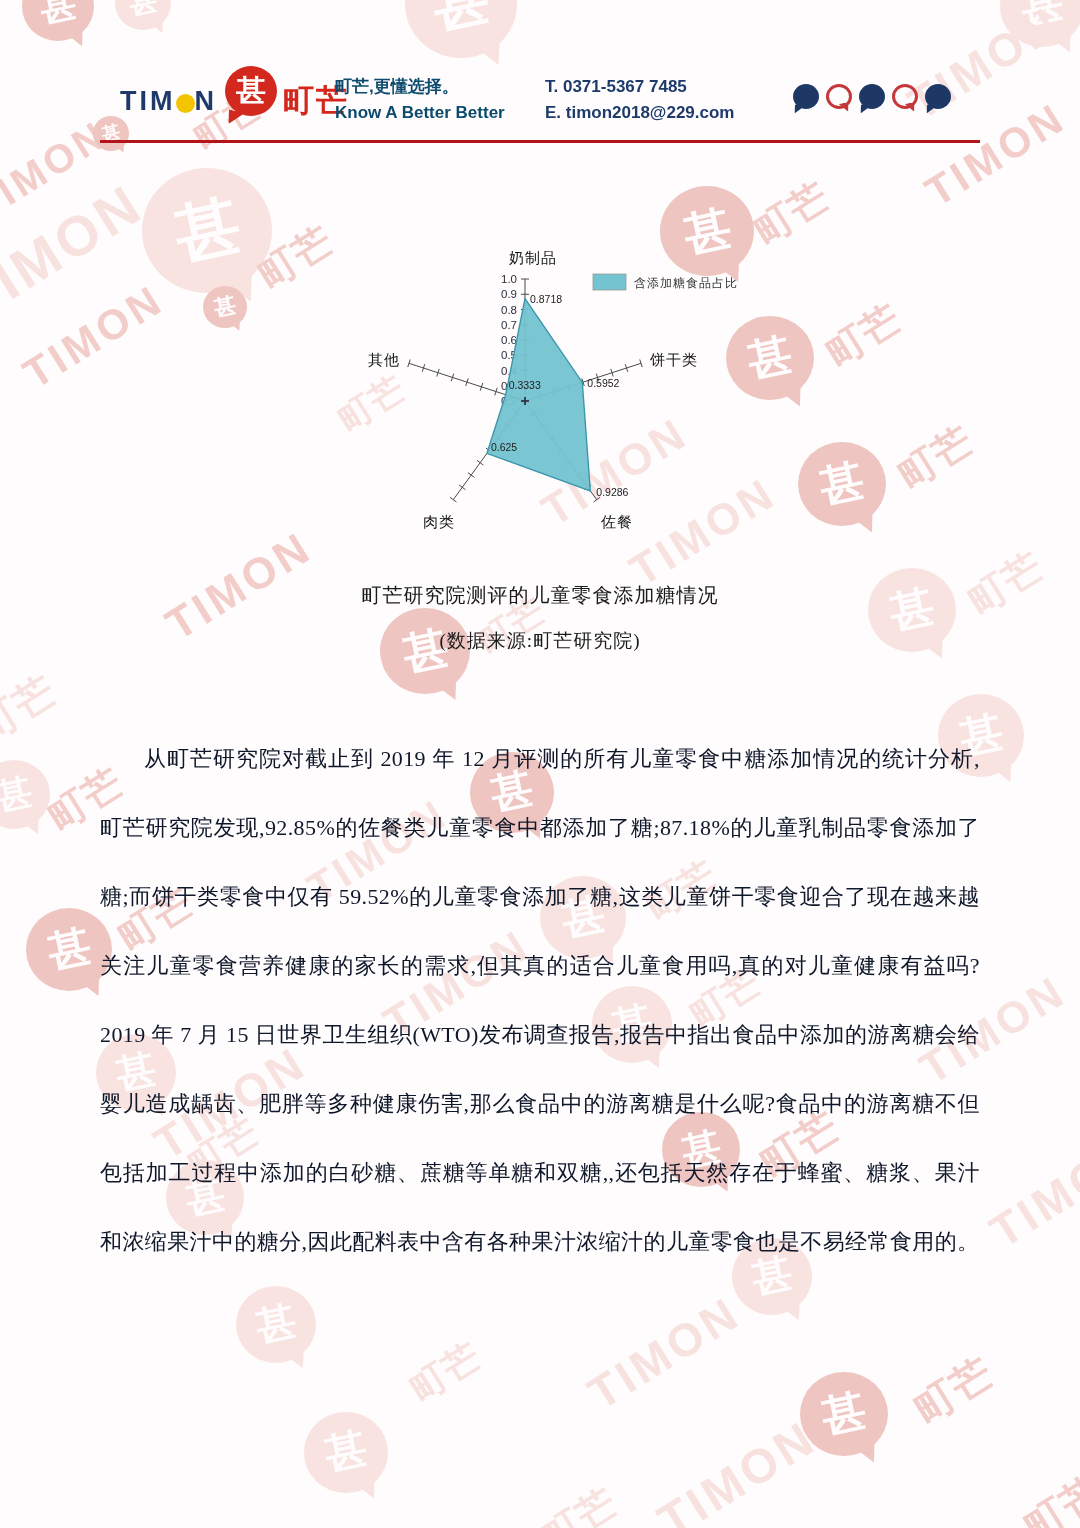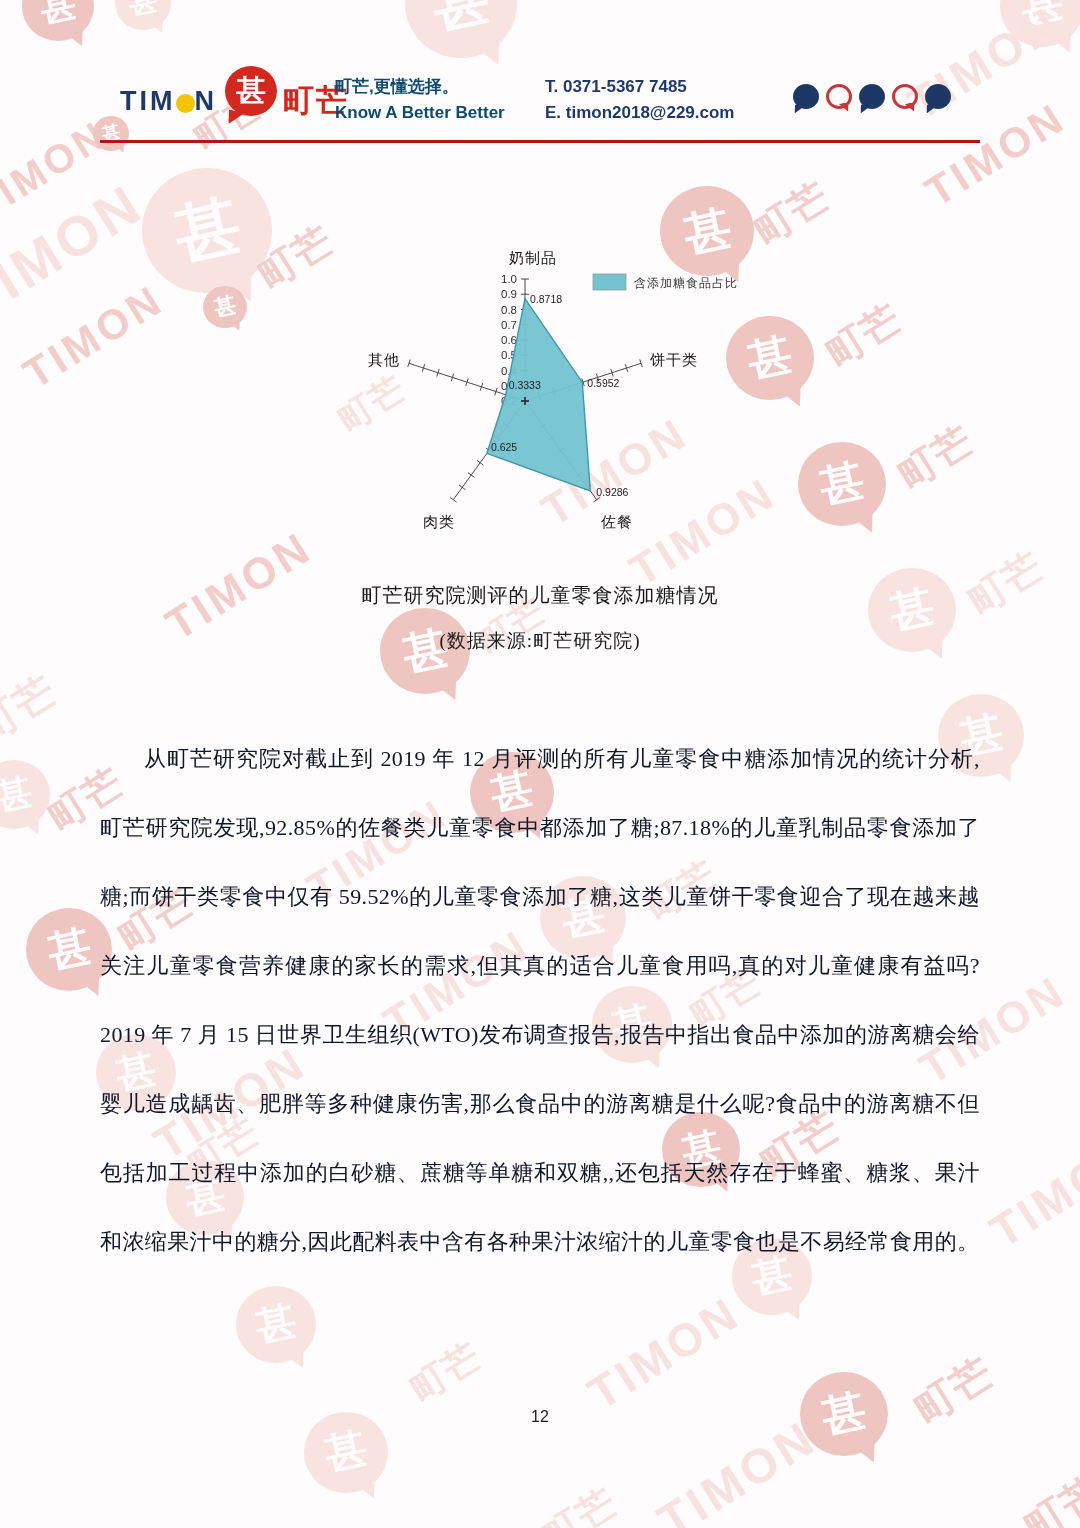--- a/index.html
+++ b/index.html
@@ -312,14 +312,13 @@
           <text x="294" y="44" font-size="12" fill="#333" letter-spacing="1">含添加糖食品占比</text>
         </svg></div>
     <figcaption>
       <div class="caption">町芒研究院测评的儿童零食添加糖情况</div>
       <div class="source">(数据来源:町芒研究院)</div>
     </figcaption>
   </figure>
 
   <p class="bodytext">从町芒研究院对截止到 2019 年 12 月评测的所有儿童零食中糖添加情况的统计分析,町芒研究院发现,92.85%的佐餐类儿童零食中都添加了糖;87.18%的儿童乳制品零食添加了糖;而饼干类零食中仅有 59.52%的儿童零食添加了糖,这类儿童饼干零食迎合了现在越来越关注儿童零食营养健康的家长的需求,但其真的适合儿童食用吗,真的对儿童健康有益吗?2019 年 7 月 15 日世界卫生组织(WTO)发布调查报告,报告中指出食品中添加的游离糖会给婴儿造成龋齿、肥胖等多种健康伤害,那么食品中的游离糖是什么呢?食品中的游离糖不但包括加工过程中添加的白砂糖、蔗糖等单糖和双糖,,还包括天然存在于蜂蜜、糖浆、果汁和浓缩果汁中的糖分,因此配料表中含有各种果汁浓缩汁的儿童零食也是不易经常食用的。</p>
 
-  <div class="pageno">12</div>
 </div>
 
 </body></html>

